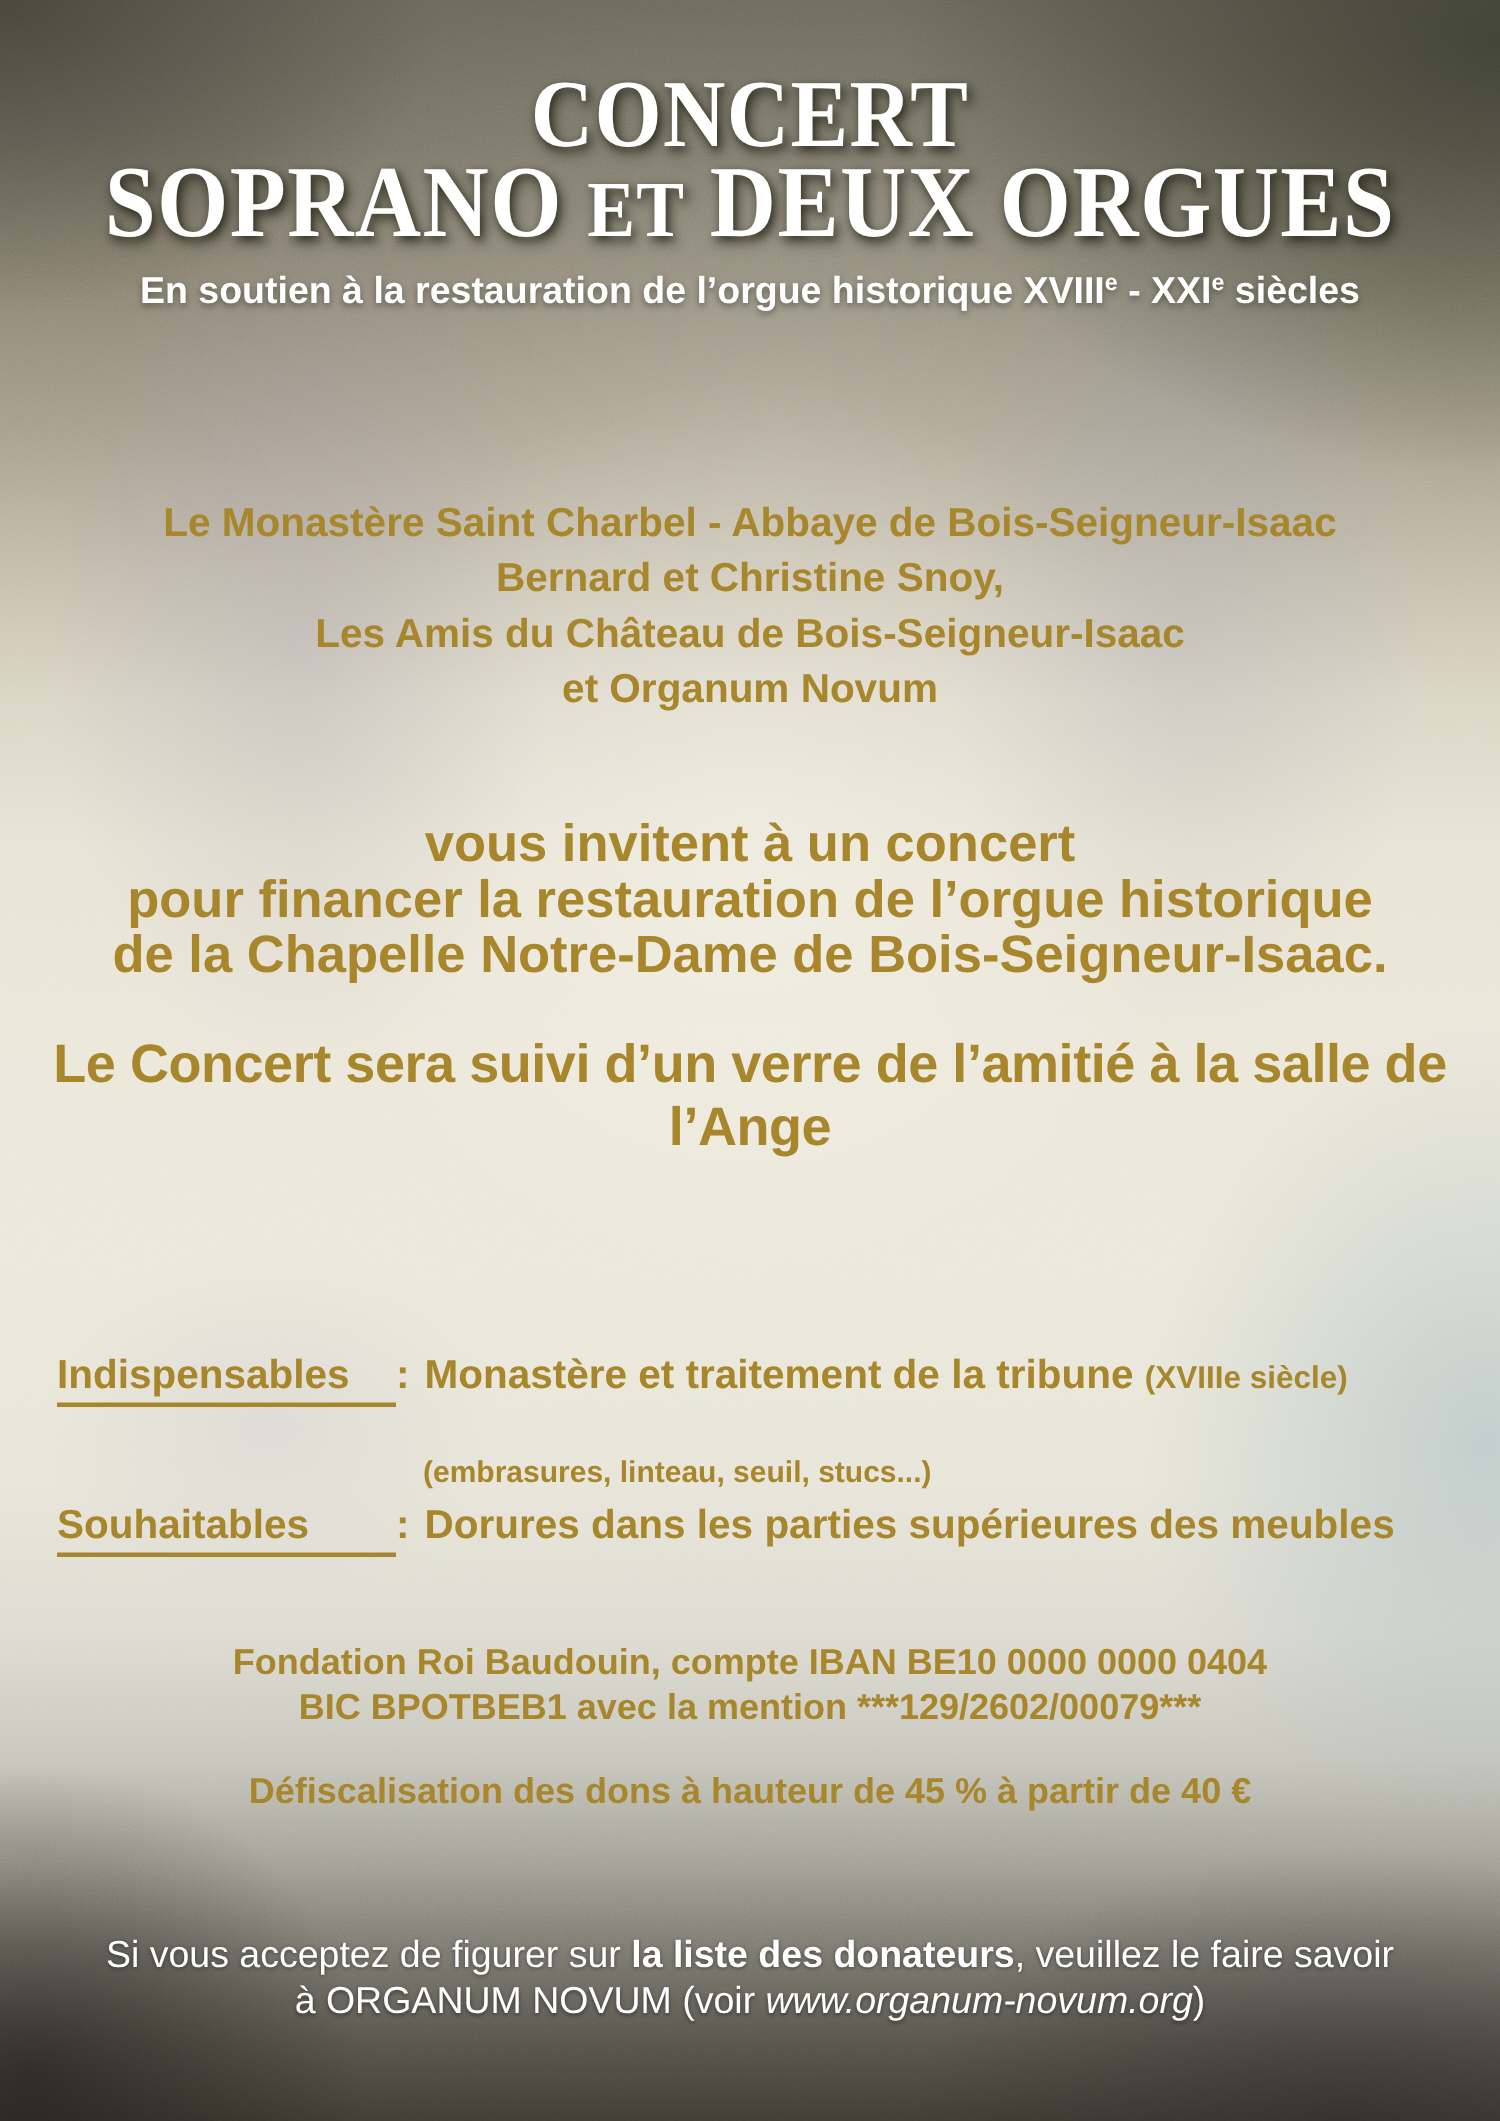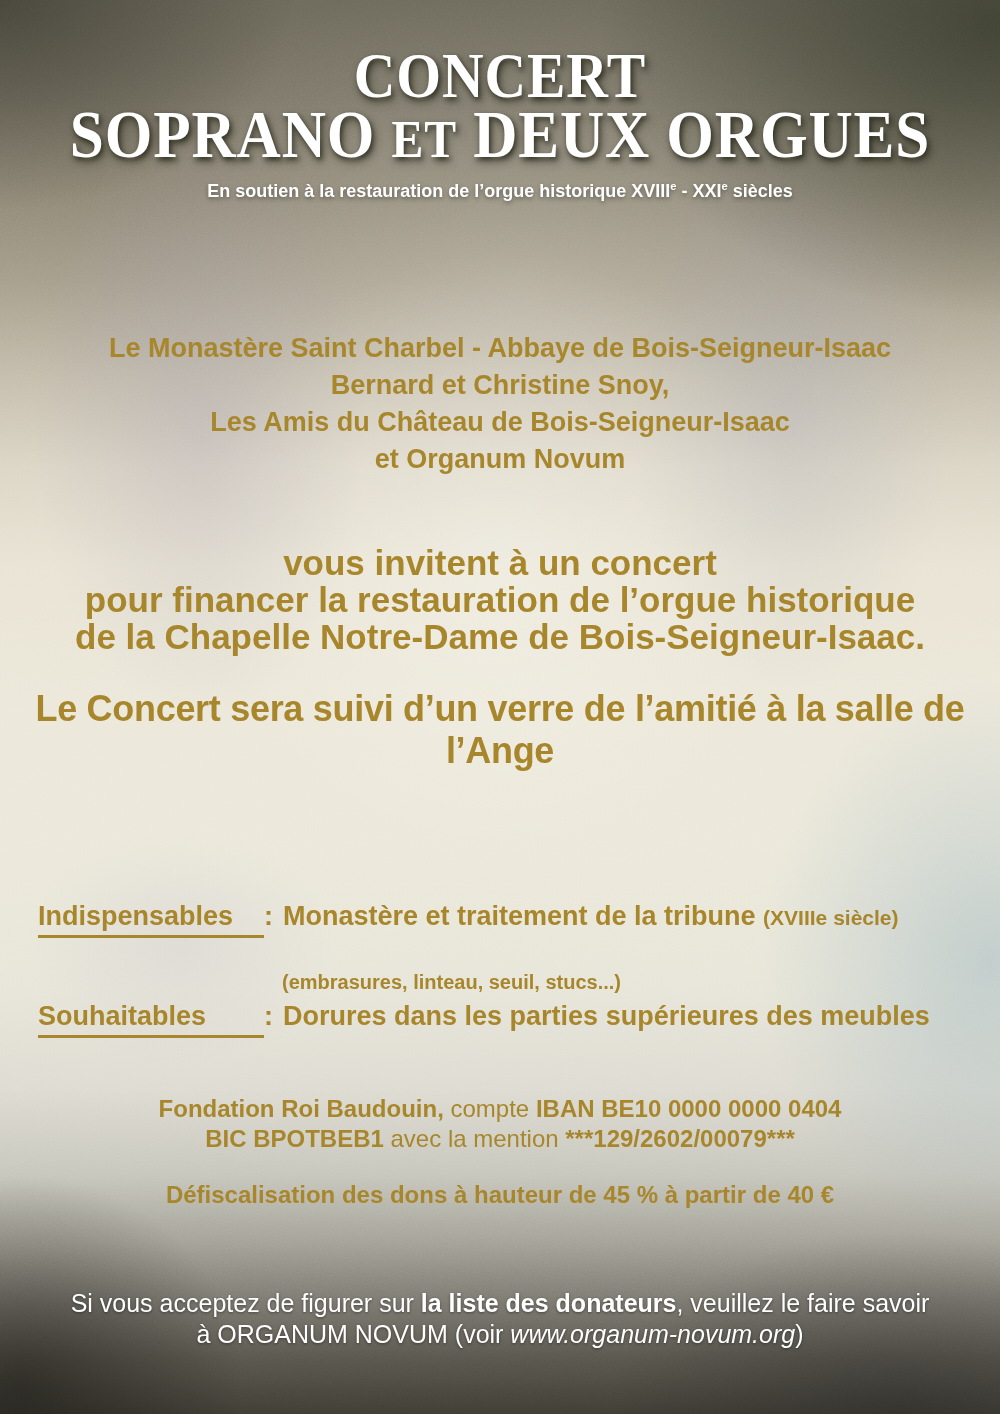--- a/index.html
+++ b/index.html
@@ -34,42 +34,42 @@
     font-weight:bold;color:#fff;line-height:1;
     letter-spacing:1px;transform:scaleX(0.9);transform-origin:50% 50%;
     text-shadow:2px 3px 6px rgba(35,35,22,0.75), 3px 5px 10px rgba(35,35,22,0.45);
     white-space:nowrap;
   }
   .title1{top:44px;font-size:64px;}
   .title2{top:100px;font-size:68px;}
   .title-et{font-size:0.78em;}
 
   .subtitle{
-    top:180px;font-size:18px;font-weight:bold;color:#fff;
+    top:180px;font-size:25px;font-weight:bold;color:#fff;
     text-shadow:0 2px 4px rgba(40,40,30,0.5);
   }
   .subtitle sup{font-size:0.62em;}
 
   .gold{color:#a8862c;font-weight:bold;}
   .hosts{top:330px;font-size:27px;line-height:37px;}
   .invite{top:544px;font-size:35px;line-height:37px;}
   .reception{top:688px;font-size:36px;letter-spacing:-0.3px;}
 
   .fin-head{top:833px;font-size:28px;line-height:38px;}
   .fin-row{padding-left:38px;font-size:27px;white-space:nowrap;}
   .fin-row1{top:901px;}
   .fin-row2{top:938px;}
   .fin-sub{top:971px;padding-left:282px;font-size:20px;}
   .fin-row3{top:1001px;}
   .fin-label{display:inline-block;width:226px;border-bottom:3px solid #a8862c;padding-bottom:3px;}
   .fin-colon{display:inline-block;margin-right:10px;}
   .fin-note{font-size:21px;}
 
   .donation{top:1094px;font-size:24px;line-height:30px;}
-  .donation .reg{font-weight:normal;}
+  .donation .reg{font-weight:bold;}
   .taxnote{top:1181px;font-size:24px;}
 
   .footer{
     top:1288px;font-size:25px;line-height:31px;color:#fff;font-weight:normal;
     text-shadow:0 1px 3px rgba(0,0,0,0.45);
   }
   .footer b{font-weight:bold;}
   .footer i{font-style:italic;}
 </style>
 </head>

